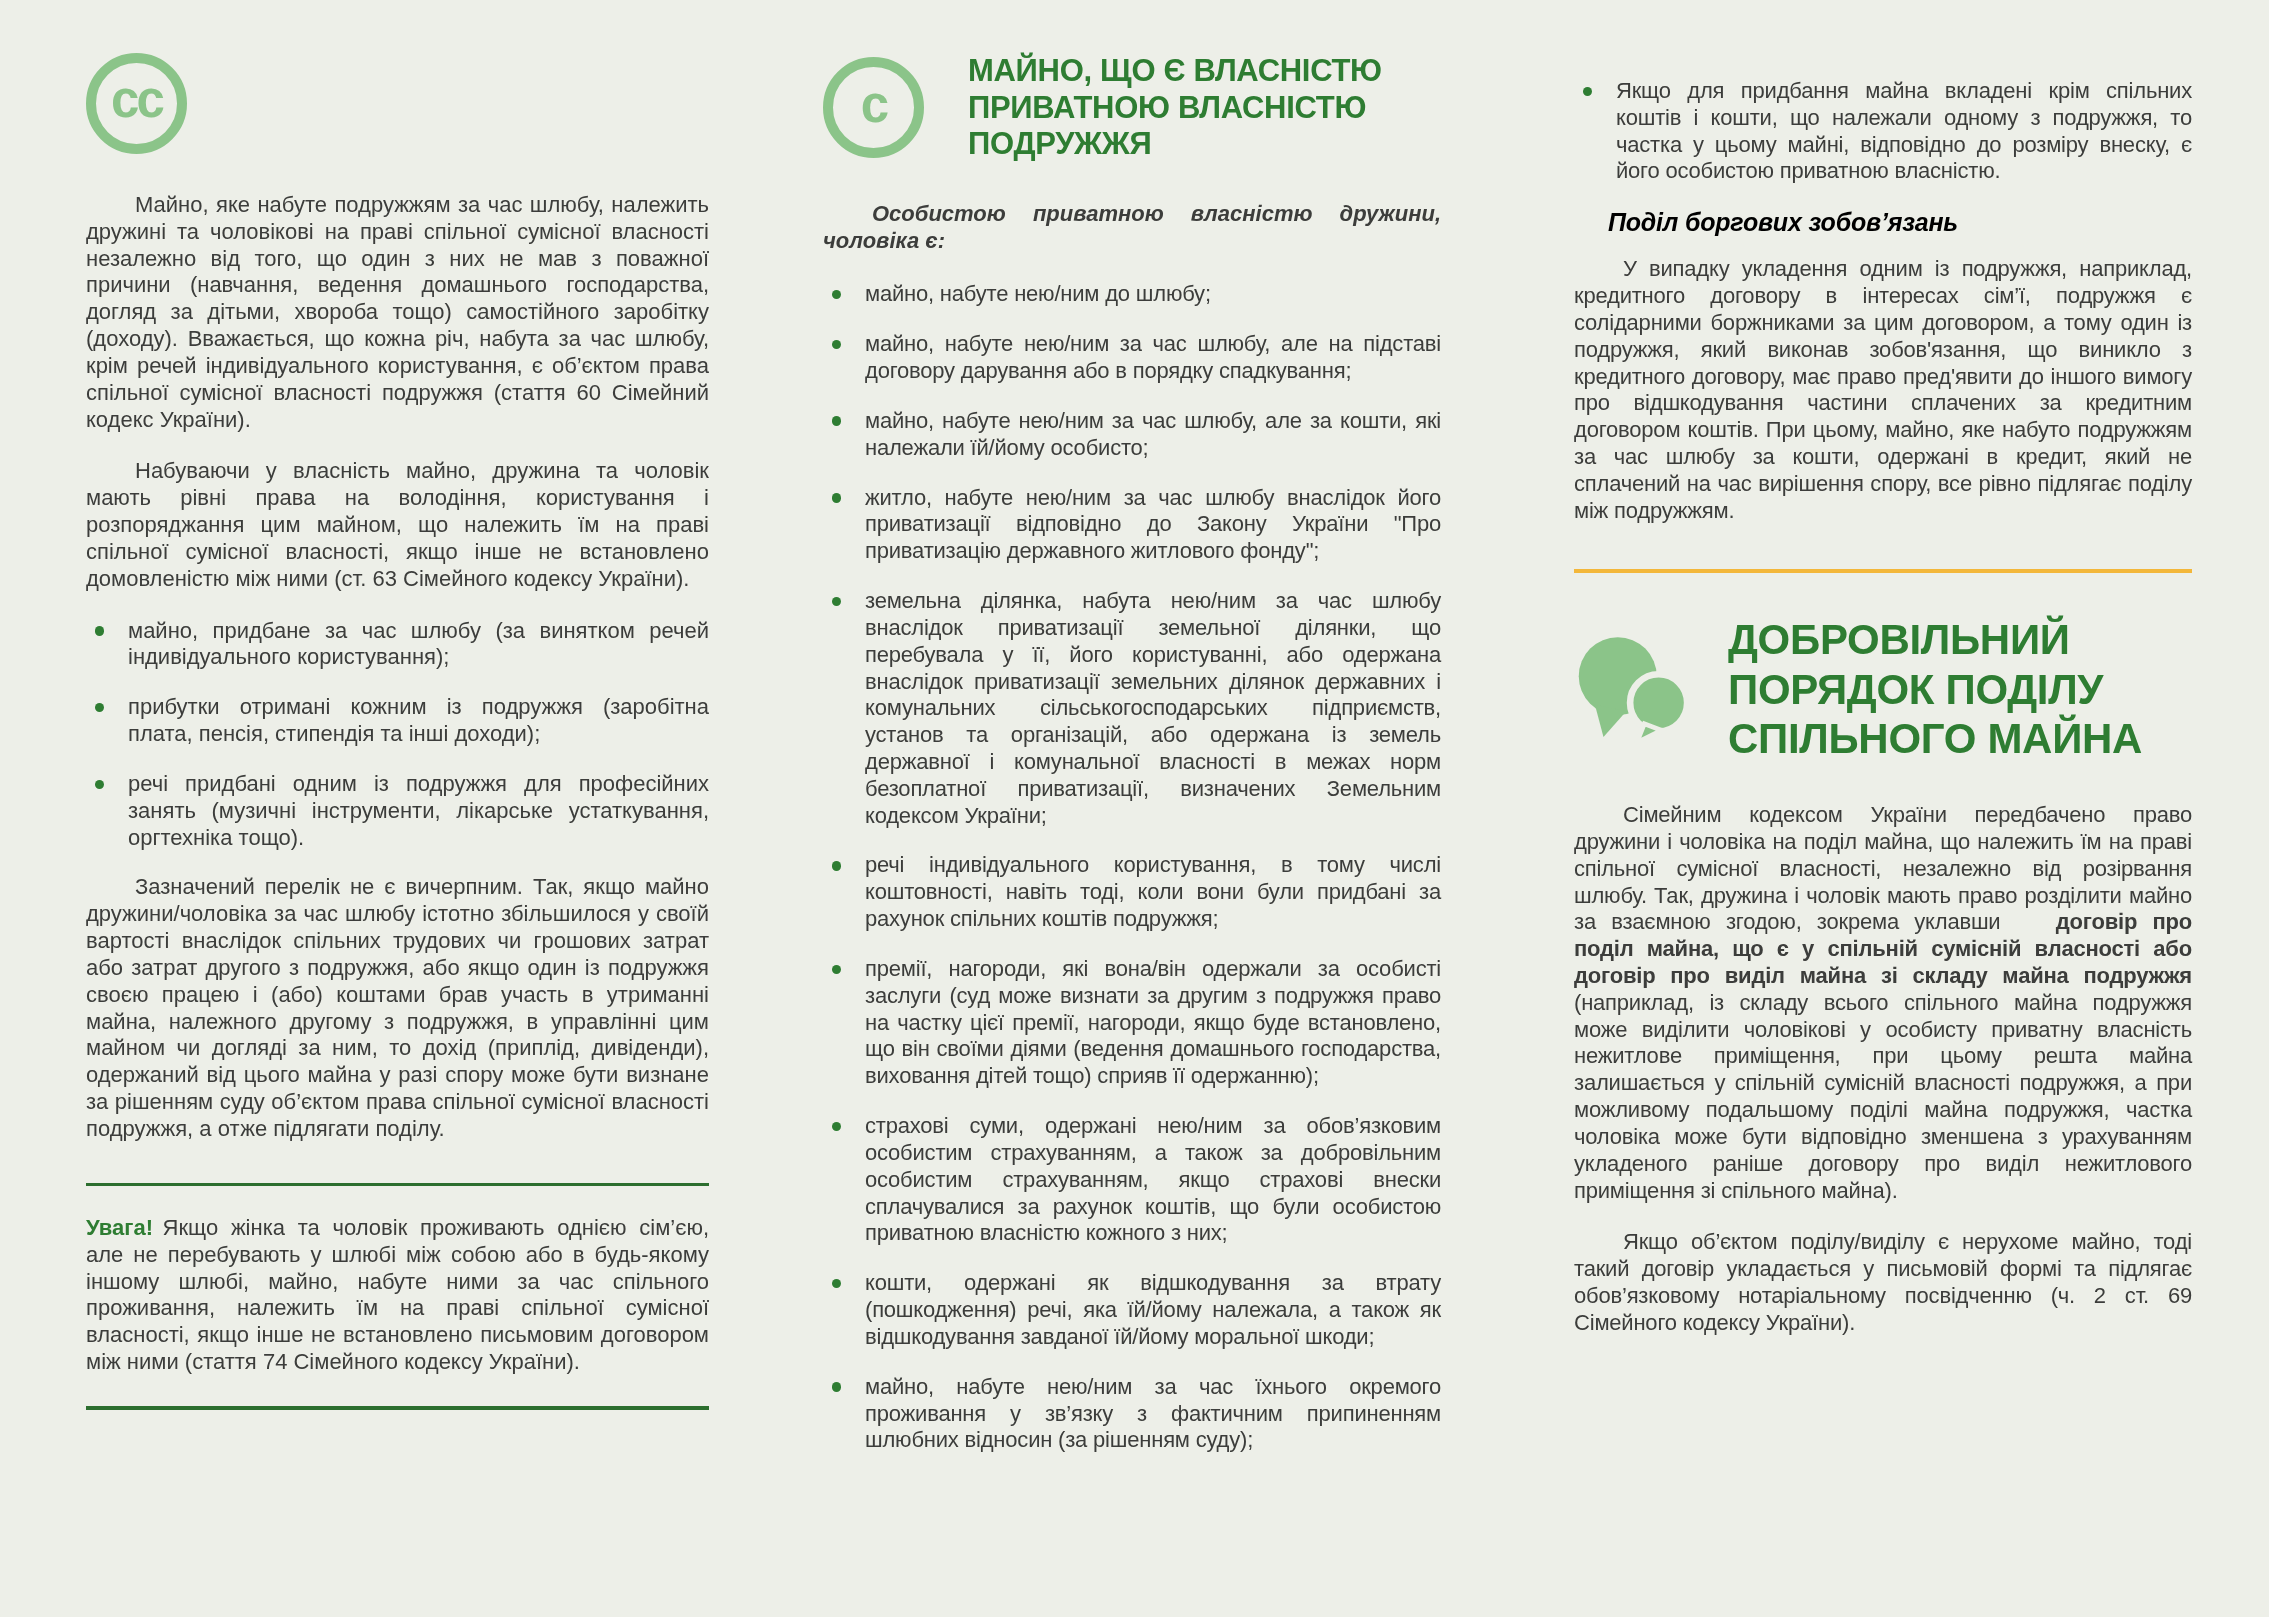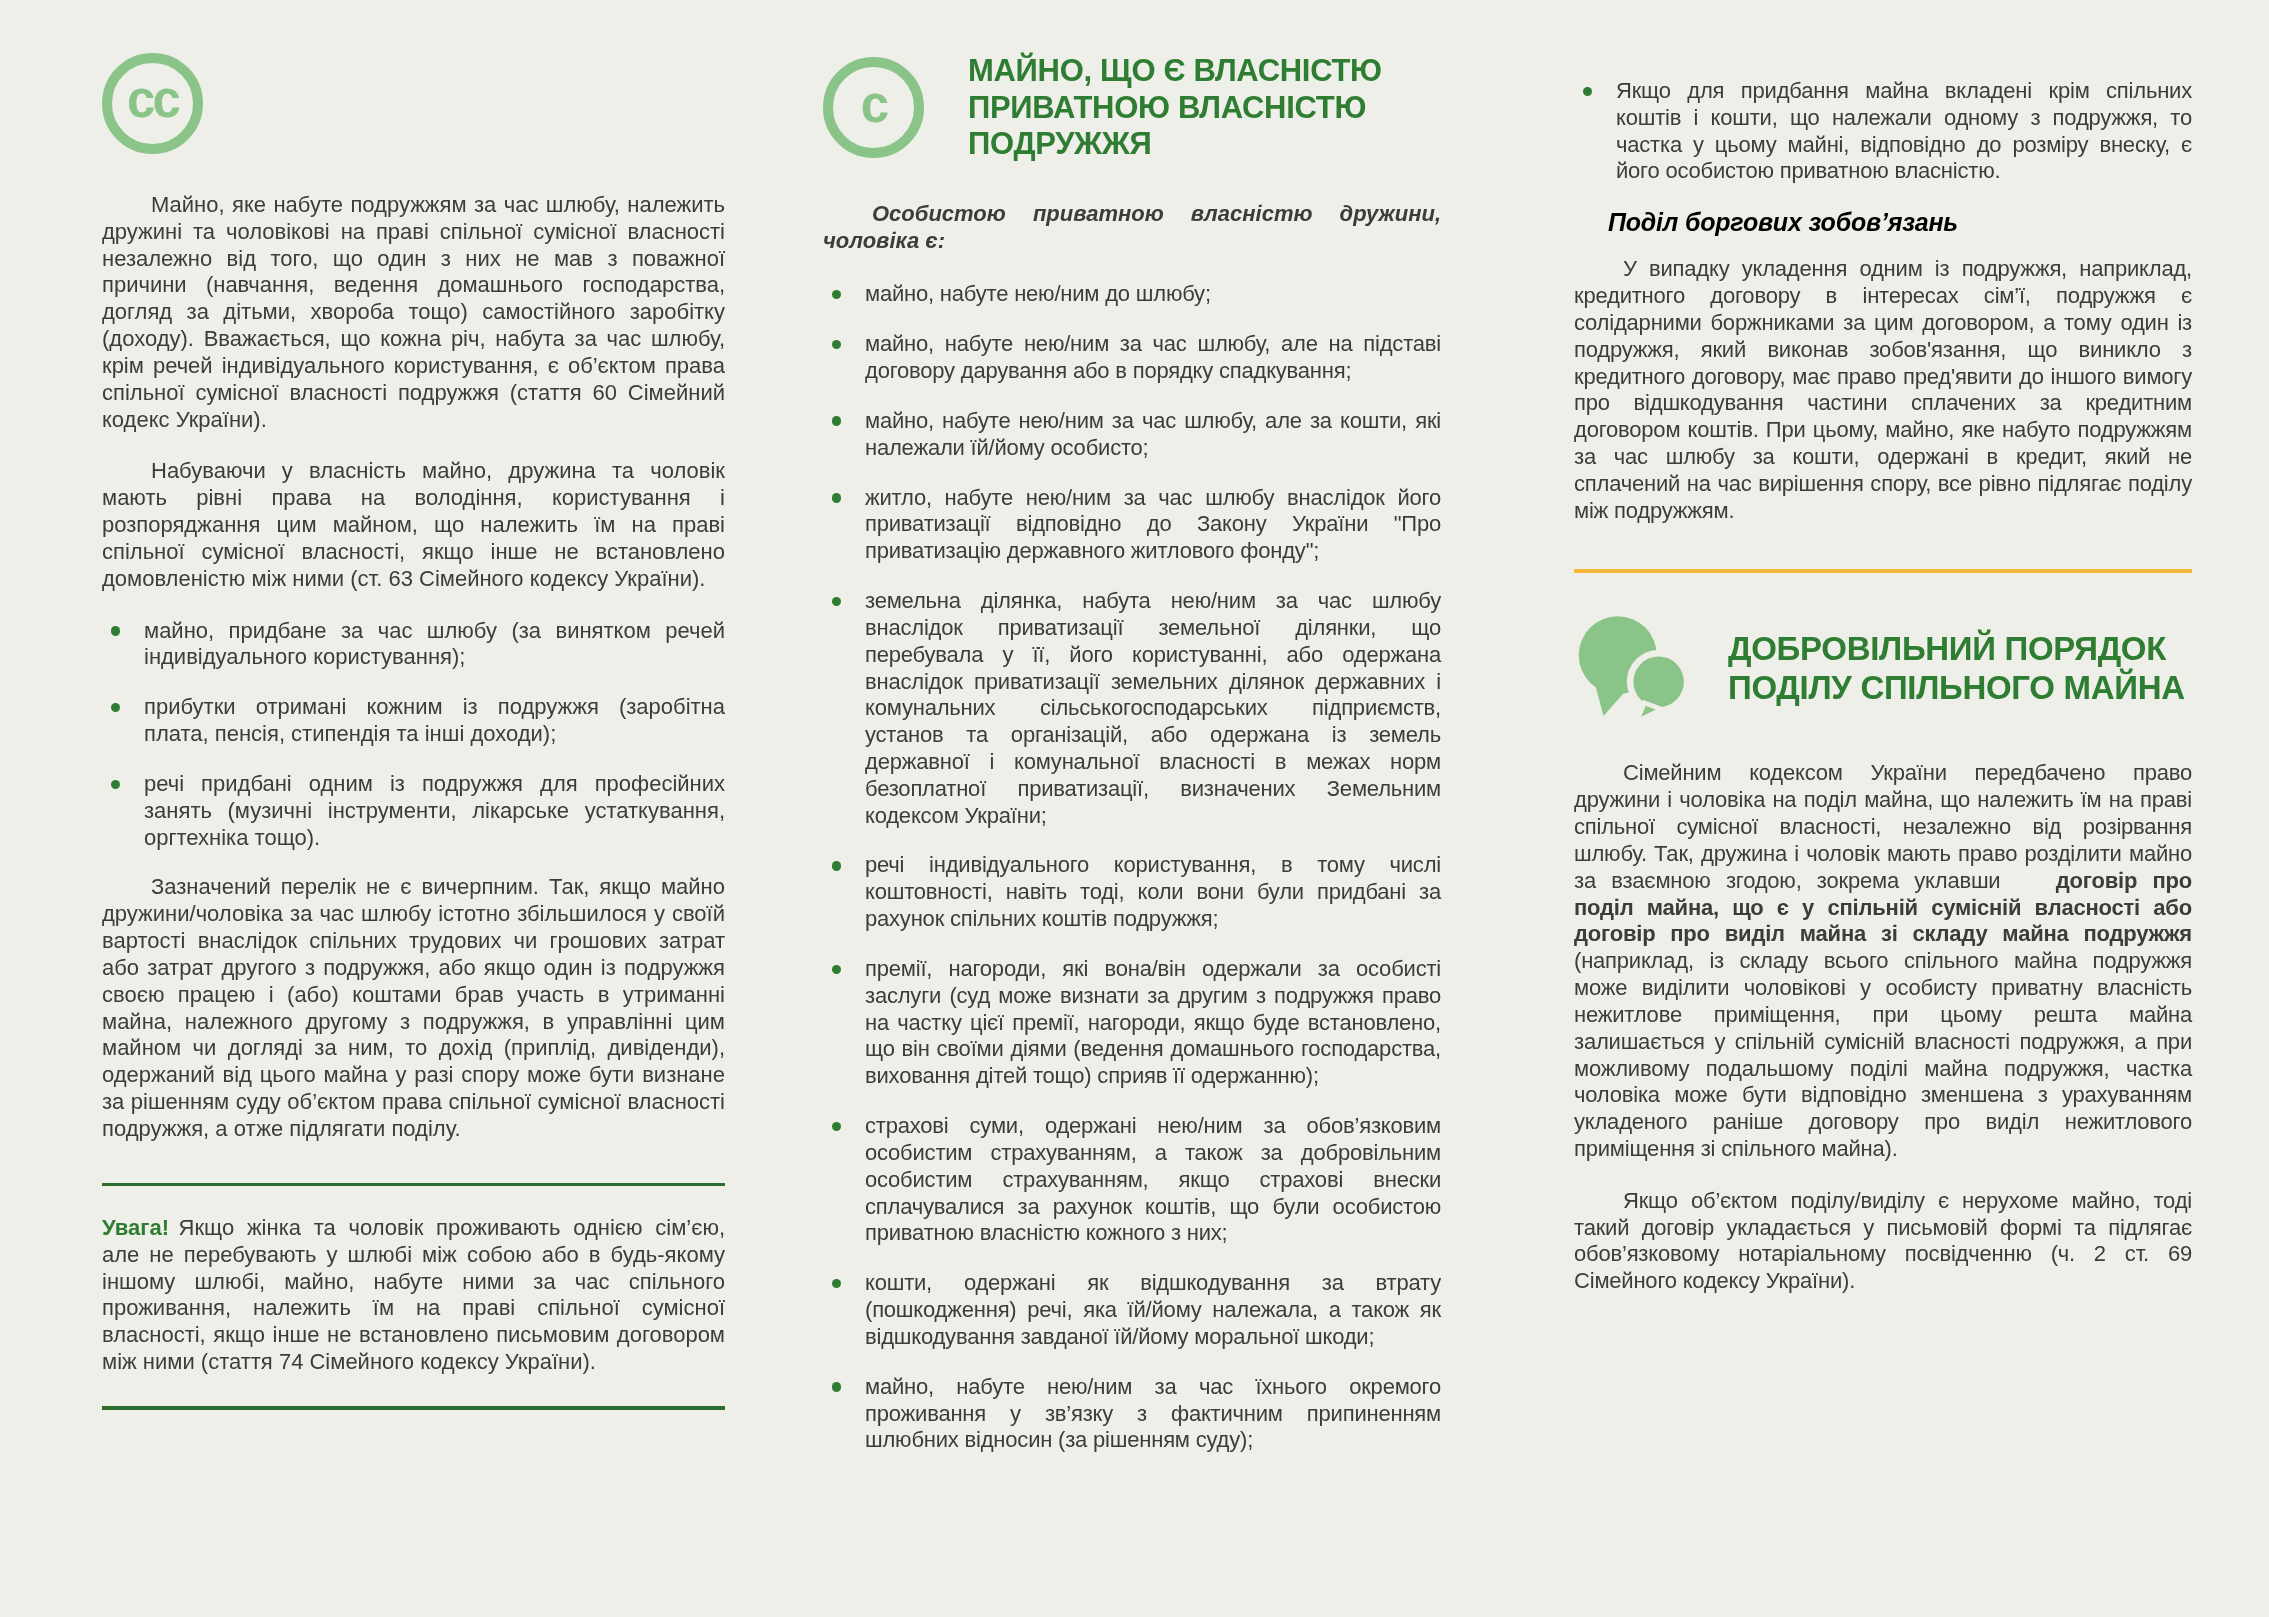--- a/index.html
+++ b/index.html
@@ -12,39 +12,39 @@
   }
   *{margin:0;padding:0;box-sizing:border-box;}
   html,body{background:var(--bg);}
   body{
     width:2269px;height:1618px;
     position:relative;overflow:hidden;
     font-family:"Liberation Sans","DejaVu Sans",sans-serif;
     color:var(--ink);
   }
   .col{position:absolute;top:53px;}
-  .col1{left:86px;width:623px;margin-left:16px;}
+  .col1{left:86px;width:623px;}
   .col2{left:823px;width:618px;}
   .col3{left:1574px;width:618px;padding-top:25px;}
 
   .col-header{display:flex;align-items:center;gap:44px;margin-bottom:38px;}
   .circle-icon{
     flex:0 0 auto;width:101px;height:101px;border-radius:50%;
     border:10.5px solid var(--green-light);
     display:flex;align-items:center;justify-content:center;
     color:var(--green-light);font-weight:bold;
     font-size:51px;letter-spacing:-2.9px;line-height:1;
     padding-bottom:7.6px;
   }
   .col-title{
     font-size:31px;font-weight:bold;color:var(--green-dark);
     line-height:1.18;letter-spacing:-0.3px;
   }
   .header2{gap:38px;margin:42px 0 38px 0;}
-  .header2 .col-title{font-size:33px;}
+  .header2 .col-title{font-size:42px;}
   .bubble-icon{flex:0 0 auto;width:116px;height:107px;}
 
   .para{
     font-size:22px;line-height:1.22;text-align:justify;
     margin-bottom:25px;
   }
   .indent{text-indent:49px;}
   .col2 .para,.col3 .para,.col2 .bullets,.col3 .bullets{letter-spacing:-0.2px;}
   .list-intro{
     font-size:22px;line-height:1.22;font-weight:bold;font-style:italic;

